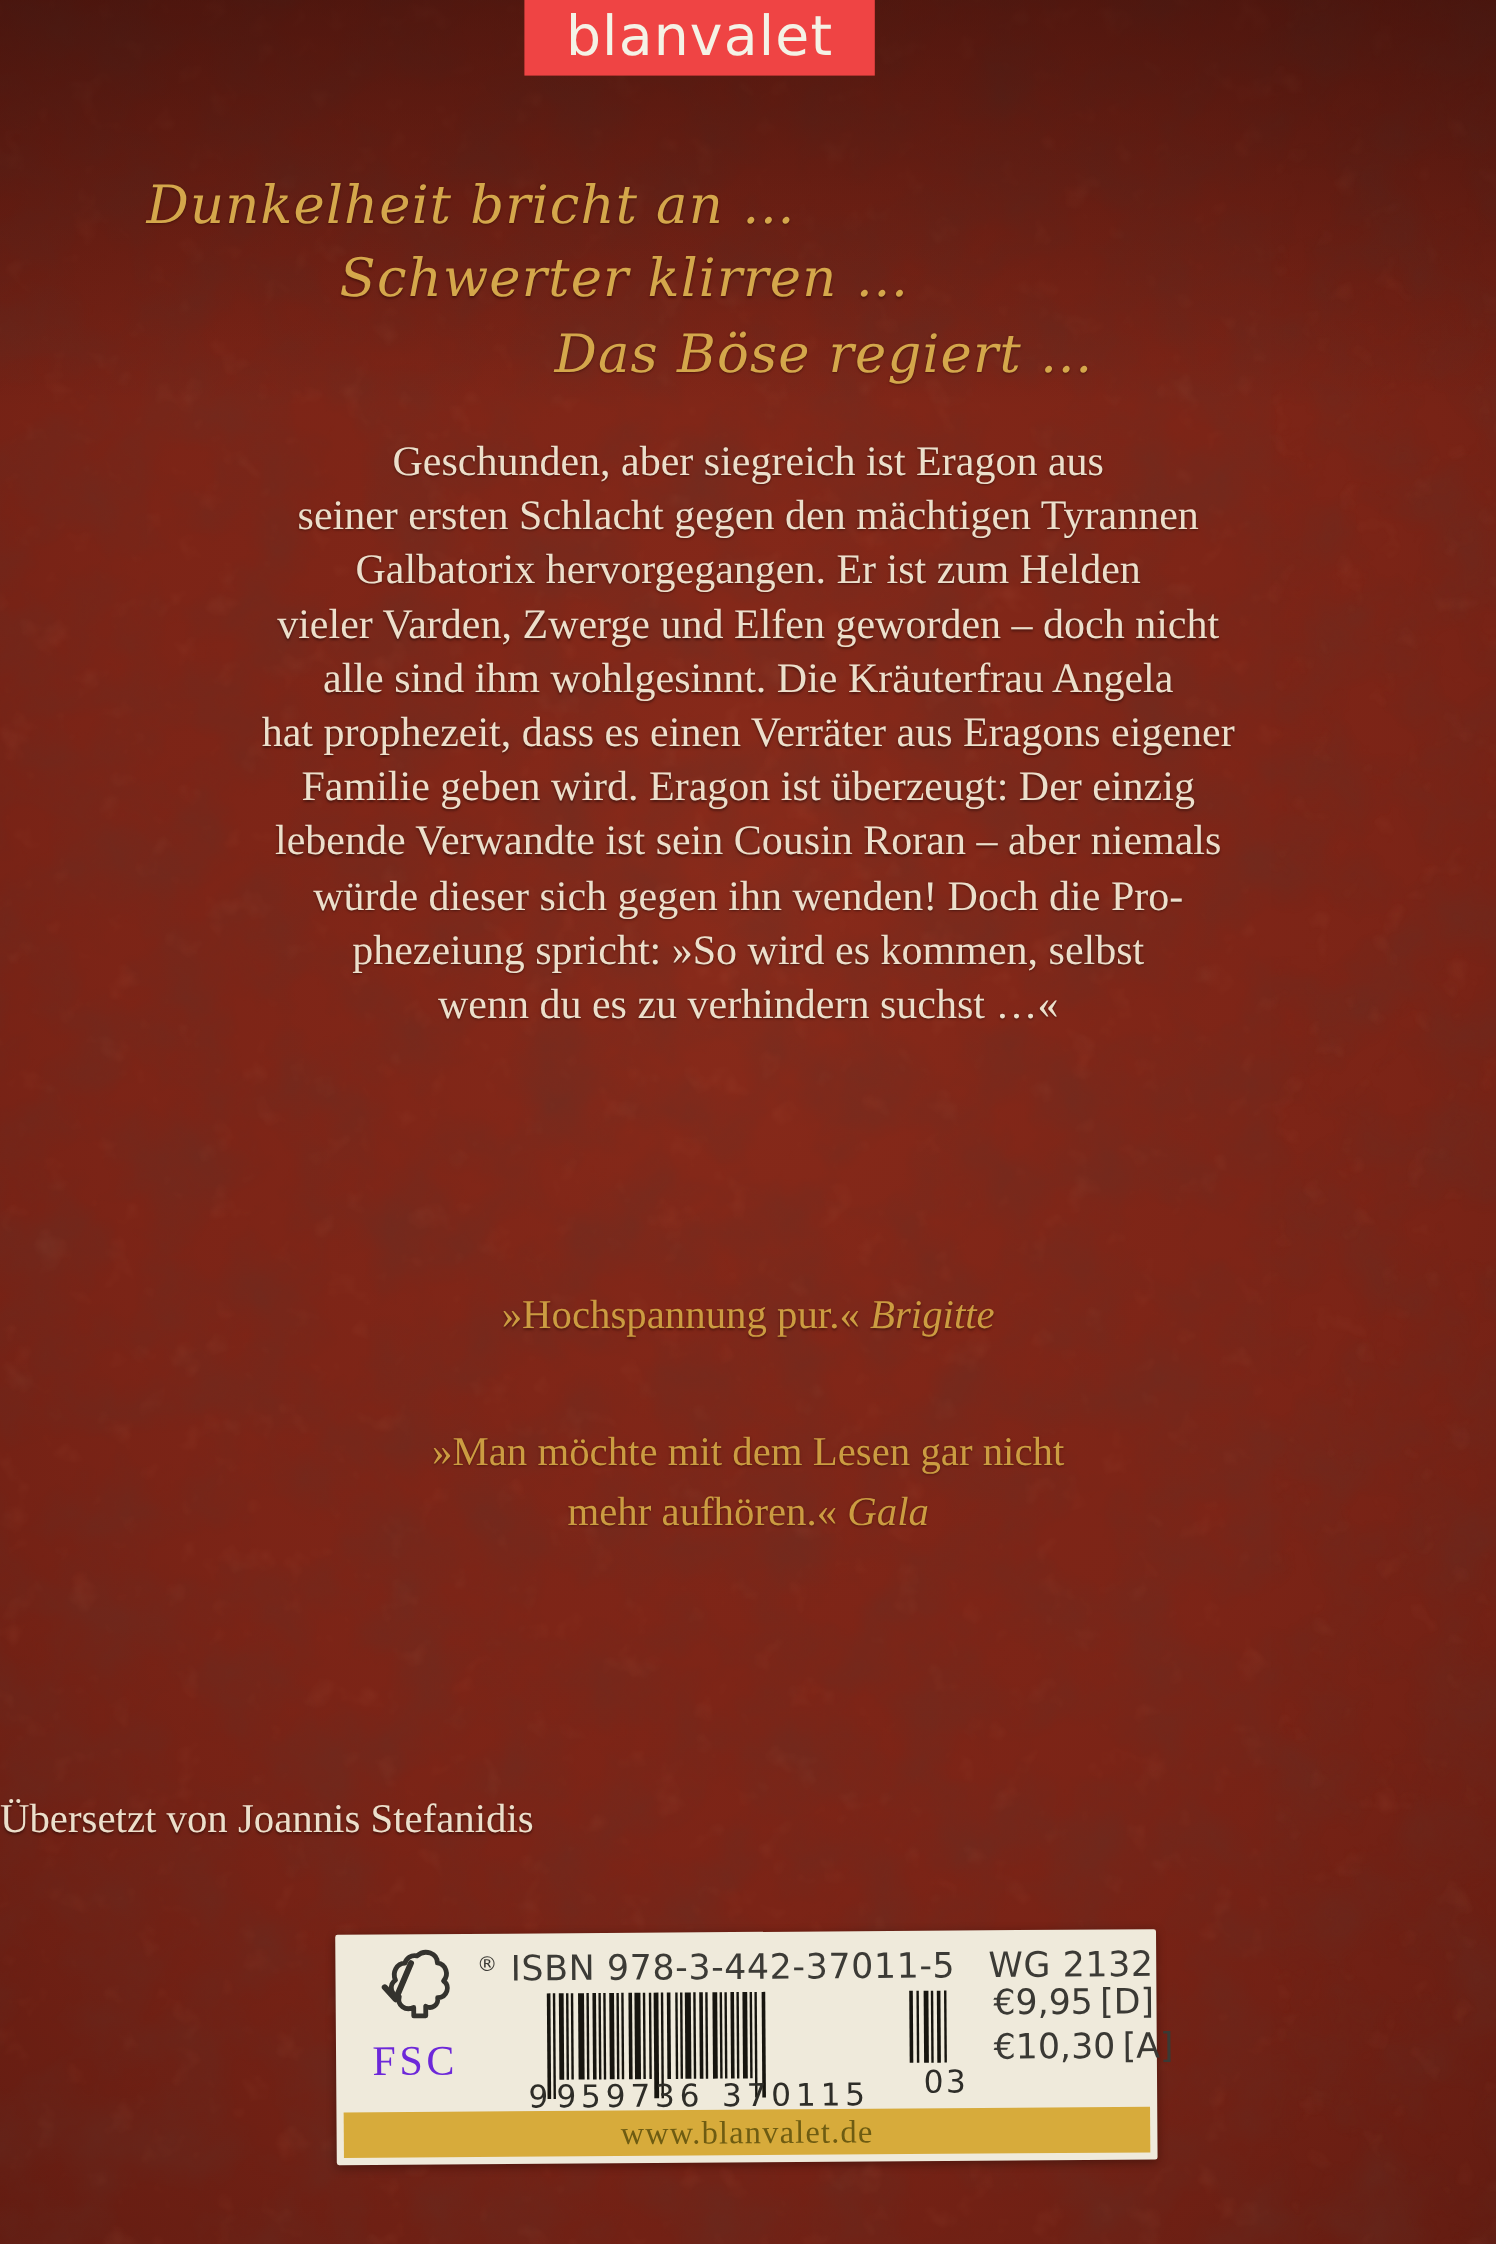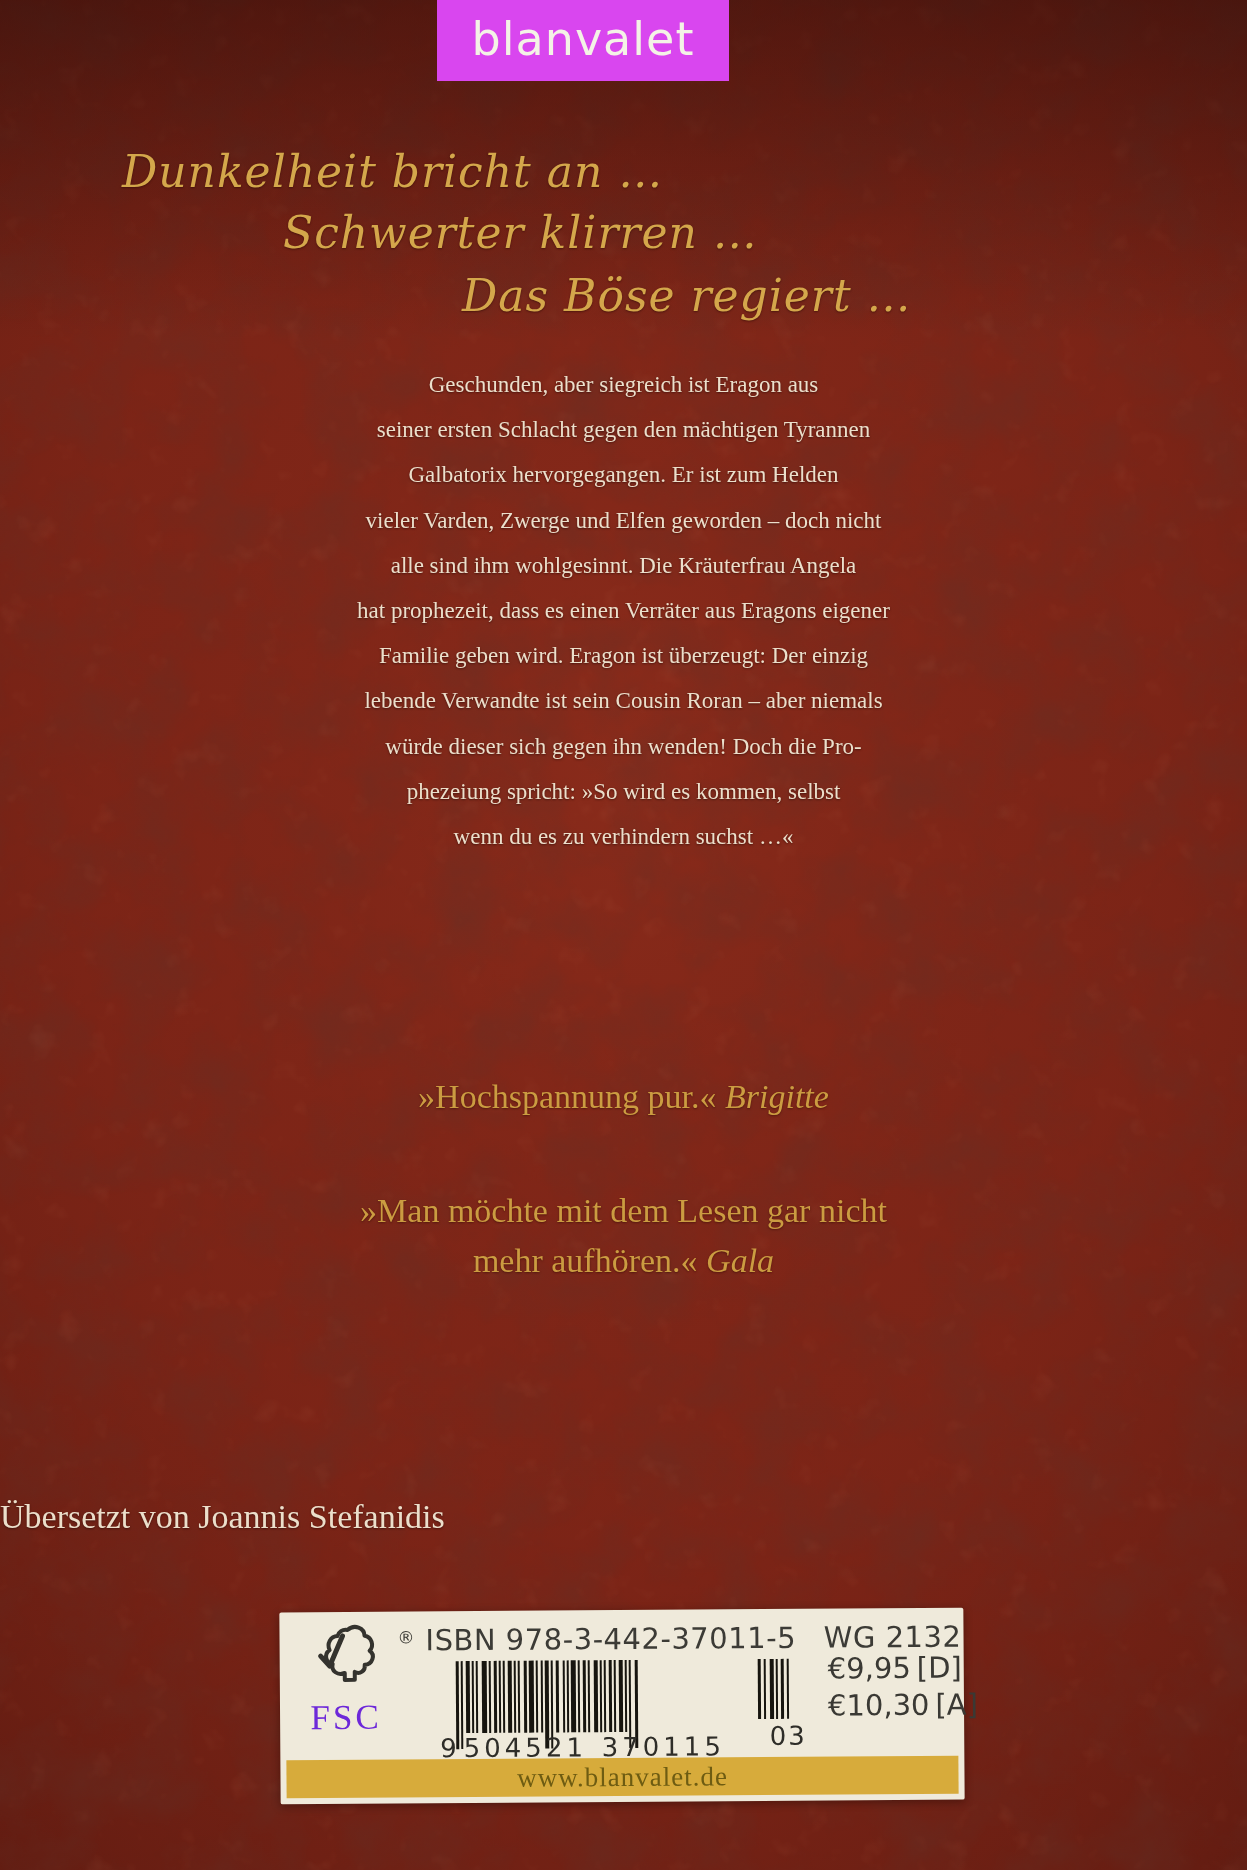--- a/index.html
+++ b/index.html
@@ -8,22 +8,22 @@
     font-family:"Liberation Serif", serif;
     background:#6f2014;
     overflow:hidden;
   }
   .cover{position:relative;width:1247px;height:1870px;}
   .bg-svg{position:absolute;left:0;top:0;z-index:0;display:block;}
   .layer{position:absolute;z-index:2;}
 
   
   .logo-box{
-    left:437px;top:0;width:292px;height:81px;
-    background:#d946ef;
+    left:437px;top:0;width:292px;height:63px;
+    background:#ef4444;
     display:flex;align-items:center;justify-content:center;
   }
   .logo-text{
     font-family:"DejaVu Sans", sans-serif;
     font-size:46px;color:#f4f2e6;letter-spacing:1px;line-height:1;
     padding-bottom:4px;
   }
 
   
   .tagline-line{
@@ -33,21 +33,21 @@
     font-size:44px;color:#d4a74b;letter-spacing:1px;white-space:nowrap;
     text-shadow:0 1px 2px rgba(46,10,6,.55);
   }
   .tag-1{left:122px;top:146px;}
   .tag-2{left:283px;top:207px;}
   .tag-3{left:462px;top:270px;}
 
   
   .synopsis{left:0;top:362px;width:1247px;text-align:center;}
   .synopsis .line{
-    font-size:23px;line-height:45.2px;color:#ecdfcb;
+    font-size:35px;line-height:45.2px;color:#ecdfcb;
     white-space:nowrap;
     text-shadow:0 1px 2px rgba(40,10,8,.6);
   }
 
   
   .quote{
     left:0;width:1247px;text-align:center;
     font-size:34px;color:#cb9c41;
     text-shadow:0 1px 2px rgba(46,10,6,.5);
     white-space:nowrap;
@@ -202,21 +202,21 @@
 
     <div class="isbn-row">
       <span>ISBN 978-3-442-37011-5</span>
       <span class="wg">WG 2132</span>
     </div>
 
     <div class="barcode">
       <div class="bars" id="mainBars"><span class="tall" style="width: 3px; margin-right: 2px;"></span><span class="tall" style="width: 2px; margin-right: 3px;"></span><span style="width: 4px; margin-right: 2px;"></span><span style="width: 2px; margin-right: 2px;"></span><span style="width: 2px; margin-right: 4px;"></span><span style="width: 5px; margin-right: 2px;"></span><span style="width: 2px; margin-right: 3px;"></span><span style="width: 3px; margin-right: 2px;"></span><span style="width: 2px; margin-right: 2px;"></span><span style="width: 2px; margin-right: 3px;"></span><span style="width: 4px; margin-right: 2px;"></span><span style="width: 2px; margin-right: 2px;"></span><span style="width: 2px; margin-right: 4px;"></span><span style="width: 3px; margin-right: 2px;"></span><span style="width: 5px; margin-right: 2px;"></span><span style="width: 2px; margin-right: 3px;"></span><span style="width: 2px; margin-right: 2px;"></span><span class="tall" style="width: 4px; margin-right: 2px;"></span><span class="tall" style="width: 2px; margin-right: 3px;"></span><span style="width: 3px; margin-right: 4px;"></span><span style="width: 2px; margin-right: 2px;"></span><span style="width: 2px; margin-right: 2px;"></span><span style="width: 5px; margin-right: 2px;"></span><span style="width: 2px; margin-right: 3px;"></span><span style="width: 3px; margin-right: 2px;"></span><span style="width: 2px; margin-right: 4px;"></span><span style="width: 4px; margin-right: 2px;"></span><span style="width: 2px; margin-right: 2px;"></span><span style="width: 2px; margin-right: 3px;"></span><span style="width: 3px; margin-right: 2px;"></span><span style="width: 2px; margin-right: 3px;"></span><span style="width: 4px; margin-right: 2px;"></span><span style="width: 2px; margin-right: 2px;"></span><span class="tall" style="width: 2px; margin-right: 4px;"></span><span class="tall" style="width: 3px; margin-right: 2px;"></span></div>
       <div class="bc-digits">
         <span class="lead">9</span>
-        <span class="grp">504521</span>
+        <span class="grp">959736</span>
         <span class="grp">370115</span>
       </div>
     </div>
 
     <div class="addon">
       <div class="bars-a" id="addonBars"><span style="width: 3px; margin-right: 3px;"></span><span style="width: 2px; margin-right: 4px;"></span><span style="width: 4px; margin-right: 2px;"></span><span style="width: 2px; margin-right: 3px;"></span><span style="width: 3px; margin-right: 3px;"></span><span style="width: 2px; margin-right: 0px;"></span></div>
       <div class="digit">03</div>
     </div>
 
     <div class="prices">

